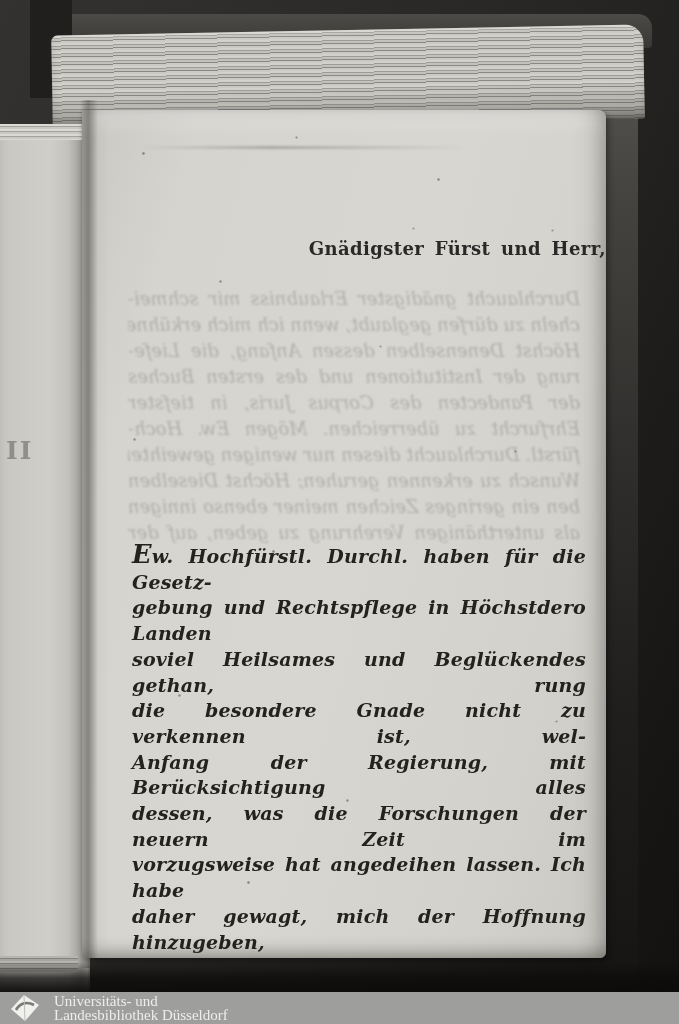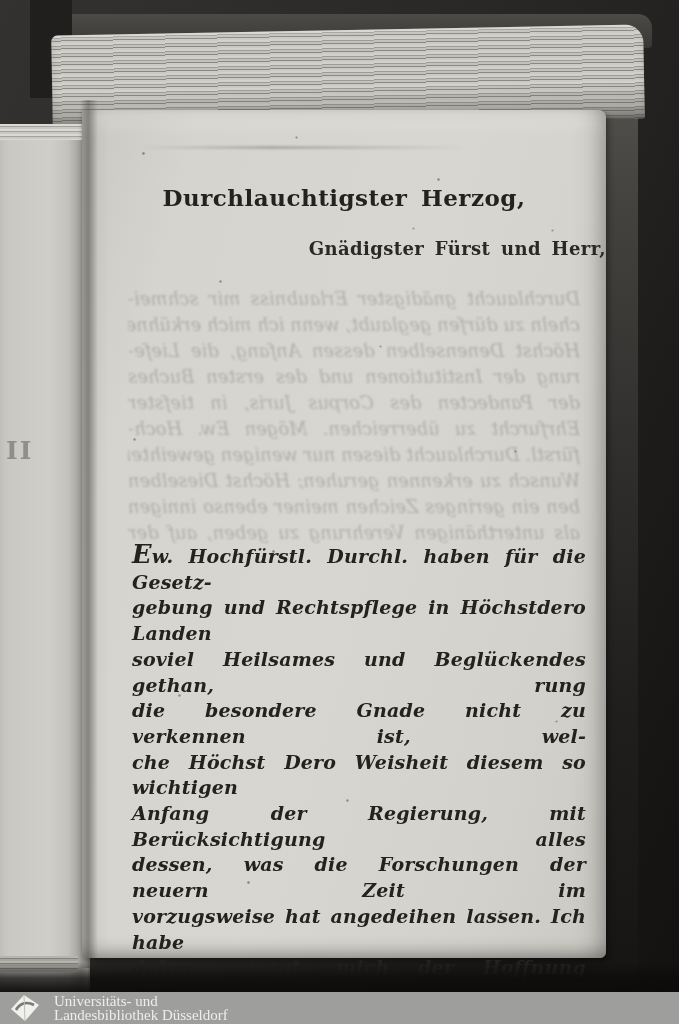--- a/index.html
+++ b/index.html
@@ -91,42 +91,40 @@
 
   <div class="under-page">
     <div class="under-page-lines"></div>
     <div class="ghost-page-number">II</div>
   </div>
 
   <div class="page">
     <div class="speckles"></div>
     <div class="crease"></div>
 
-    <div class="h1">Durchlauchtigster Herzog,</div>
     <div class="h2">Gnädigster Fürst und Herr,</div>
 
     <div class="ghost-block">
         <div class="ghost-line">Durchlaucht gnädigster Erlaubniss mir schmei-</div>
         <div class="ghost-line">cheln zu dürfen geglaubt, wenn ich mich erkühne,</div>
         <div class="ghost-line">Höchst Denenselben dessen Anfang, die Liefe-</div>
         <div class="ghost-line">rung der Institutionen und des ersten Buches</div>
         <div class="ghost-line">der Pandecten des Corpus Juris, in tiefster</div>
         <div class="ghost-line">Ehrfurcht zu überreichen.  Mögen Ew. Hoch-</div>
         <div class="ghost-line">fürstl. Durchlaucht diesen nur wenigen geweihten</div>
         <div class="ghost-line">Wunsch zu erkennen geruhen; Höchst Dieselben</div>
         <div class="ghost-line">ben ein geringes Zeichen meiner ebenso innigen</div>
         <div class="ghost-line">als unterthänigen Verehrung zu geben, auf der</div>
       </div>
 
     <div class="body-block">
         <div class="text-line">Ew. Hochfürstl. Durchl. haben für die Gesetz-</div>
         <div class="text-line">gebung und Rechtspflege in Höchstdero Landen</div>
         <div class="text-line">soviel Heilsames und Beglückendes gethan, rung</div>
         <div class="text-line">die besondere Gnade nicht zu verkennen ist, wel-</div>
-        <div class="text-line">che Höchst Dero Weisheit diesem so wichtigen</div>
         <div class="text-line">Anfang der Regierung, mit Berücksichtigung alles</div>
         <div class="text-line">dessen, was die Forschungen der neuern Zeit im</div>
         <div class="text-line">vorzugsweise hat angedeihen lassen.  Ich habe</div>
         <div class="text-line">daher gewagt, mich der Hoffnung hinzugeben,</div>
       </div>
   </div>
 
   <div class="gutter"></div>
   <div class="bottom-stack"></div>
   <div class="bottom-shadow"></div>

